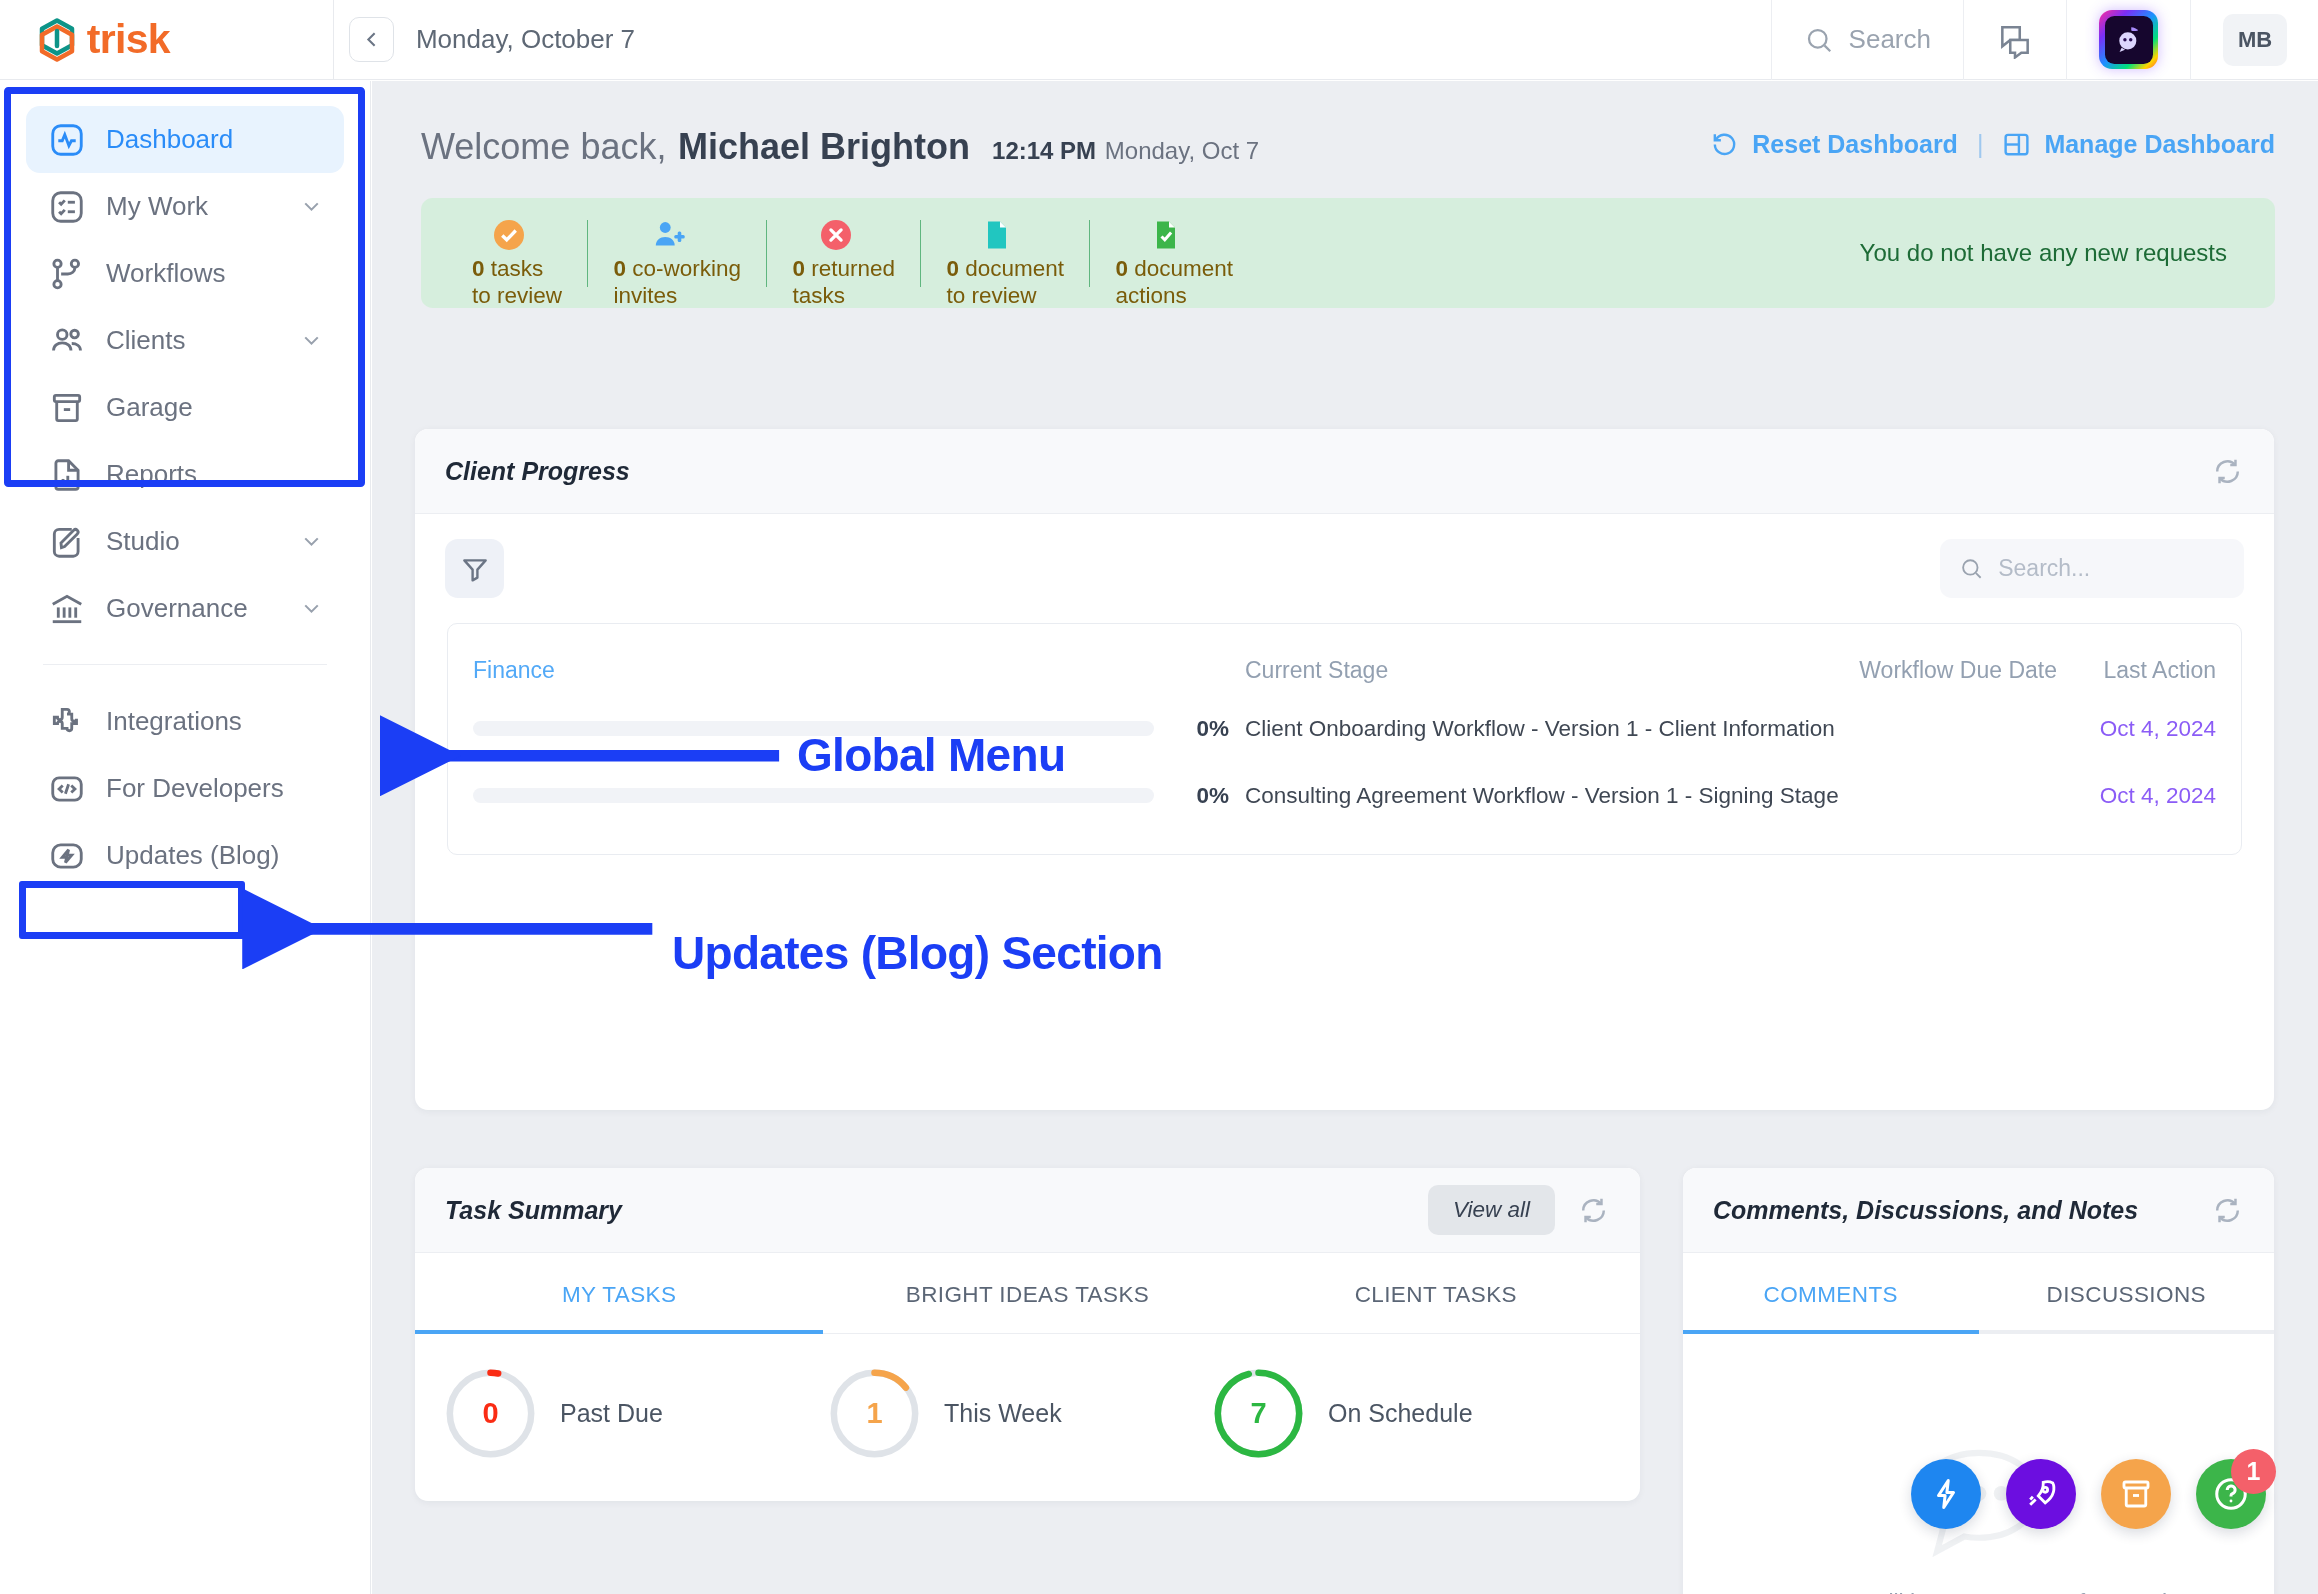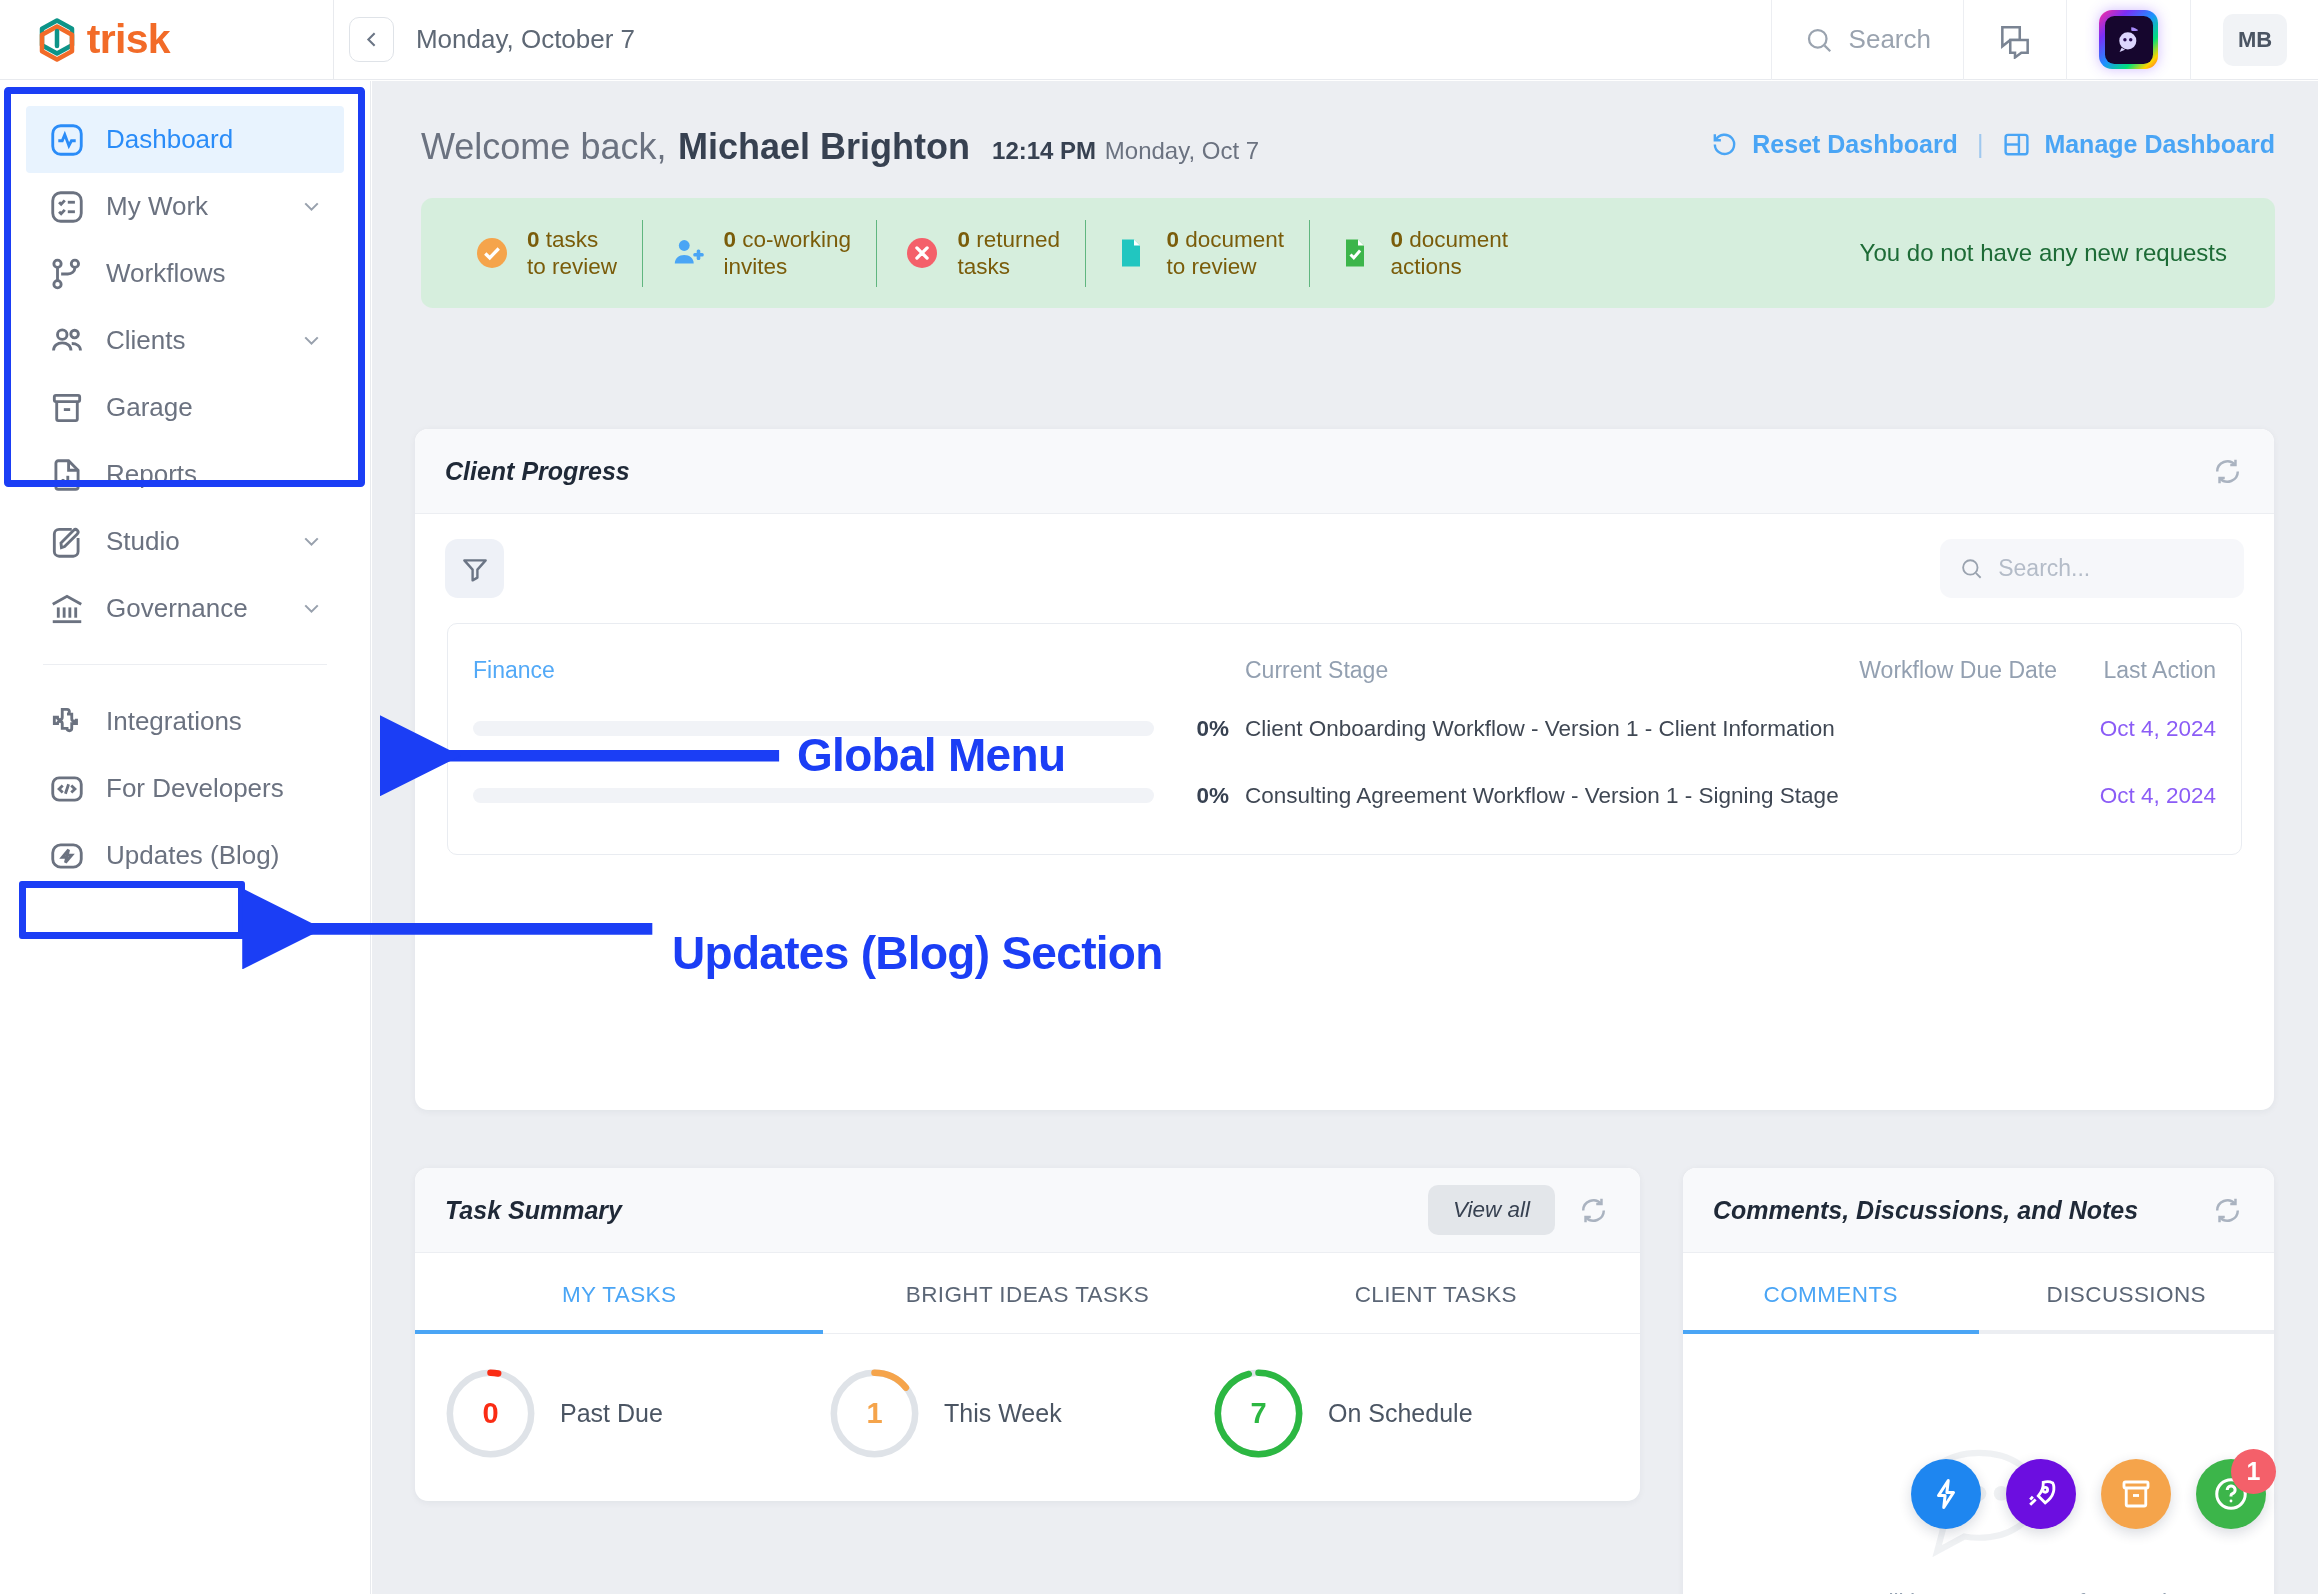--- a/index.html
+++ b/index.html
@@ -47,21 +47,21 @@
                 font-size: 22px; font-weight: 700; color: #4b5563; }
 
   
   .sidebar {
     position: absolute; top: 81px; left: 0; width: 371px; height: 1513px;
     background: #ffffff; border-right: 1.4px solid #e8eaee;
     padding-top: 25px;
   }
   .nav-item {
     display: flex; align-items: center; height: 67px; margin: 0 26px;
-    padding: 4px 20px; border-radius: 4px; cursor: pointer;
+    padding: 4px 20px; border-radius: 14px; cursor: pointer;
     color: #6b7280; font-size: 26px;
   }
   .nav-item.active { background: #e8f3fe; color: #2a8cf8; }
   .nav-ico { width: 41px; height: 41px; flex: 0 0 41px; margin-right: 19px;
              display: flex; align-items: center; justify-content: center; }
   .nav-label { flex: 1 1 auto; white-space: nowrap; }
   .nav-chev { width: 25px; height: 25px; flex: 0 0 25px; color: #98a1ad; }
   .nav-sep { height: 1.4px; background: #eceef2; margin: 22px 43px 23px 43px; }
 
   
@@ -77,21 +77,21 @@
   .welcome-actions { margin-left: auto; display: flex; align-items: center; gap: 19px;
                      color: #4aa5f5; font-size: 25px; font-weight: 600; }
   .wa-link { display: flex; align-items: center; gap: 13px; cursor: pointer; }
   .wa-pipe { color: #9fc8ef; font-weight: 400; }
 
   
   .banner {
     margin: 30px 43px 0 49px; height: 110px; background: #d6eedd; border-radius: 11.6px;
     display: flex; align-items: center; padding: 0 26px;
   }
-  .bn-item { display: flex; align-items: center; padding: 0 25px; height: 75px; }
+  .bn-item { display: flex; align-items: center; padding: 0 25px; height: 75px; flex-direction: column; }
   .bn-ico { width: 39px; height: 39px; flex: 0 0 39px; margin-right: 16px;
             display: flex; align-items: center; justify-content: center; }
   .bn-text { font-size: 22.5px; line-height: 27.5px; color: #7a5c0a; font-weight: 700; }
   .bn-text .lt { font-weight: 400; }
   .bn-div { width: 1.4px; height: 67px; background: #2e9e57; opacity:.7; }
   .bn-right { margin-left: auto; font-size: 24px; color: #1d6b36; padding-right: 22px; }
 
   
   .card { background: #fff; border-radius: 13px; box-shadow: 0 1.4px 7.2px rgba(20,30,60,.05); }
   .card-head {

